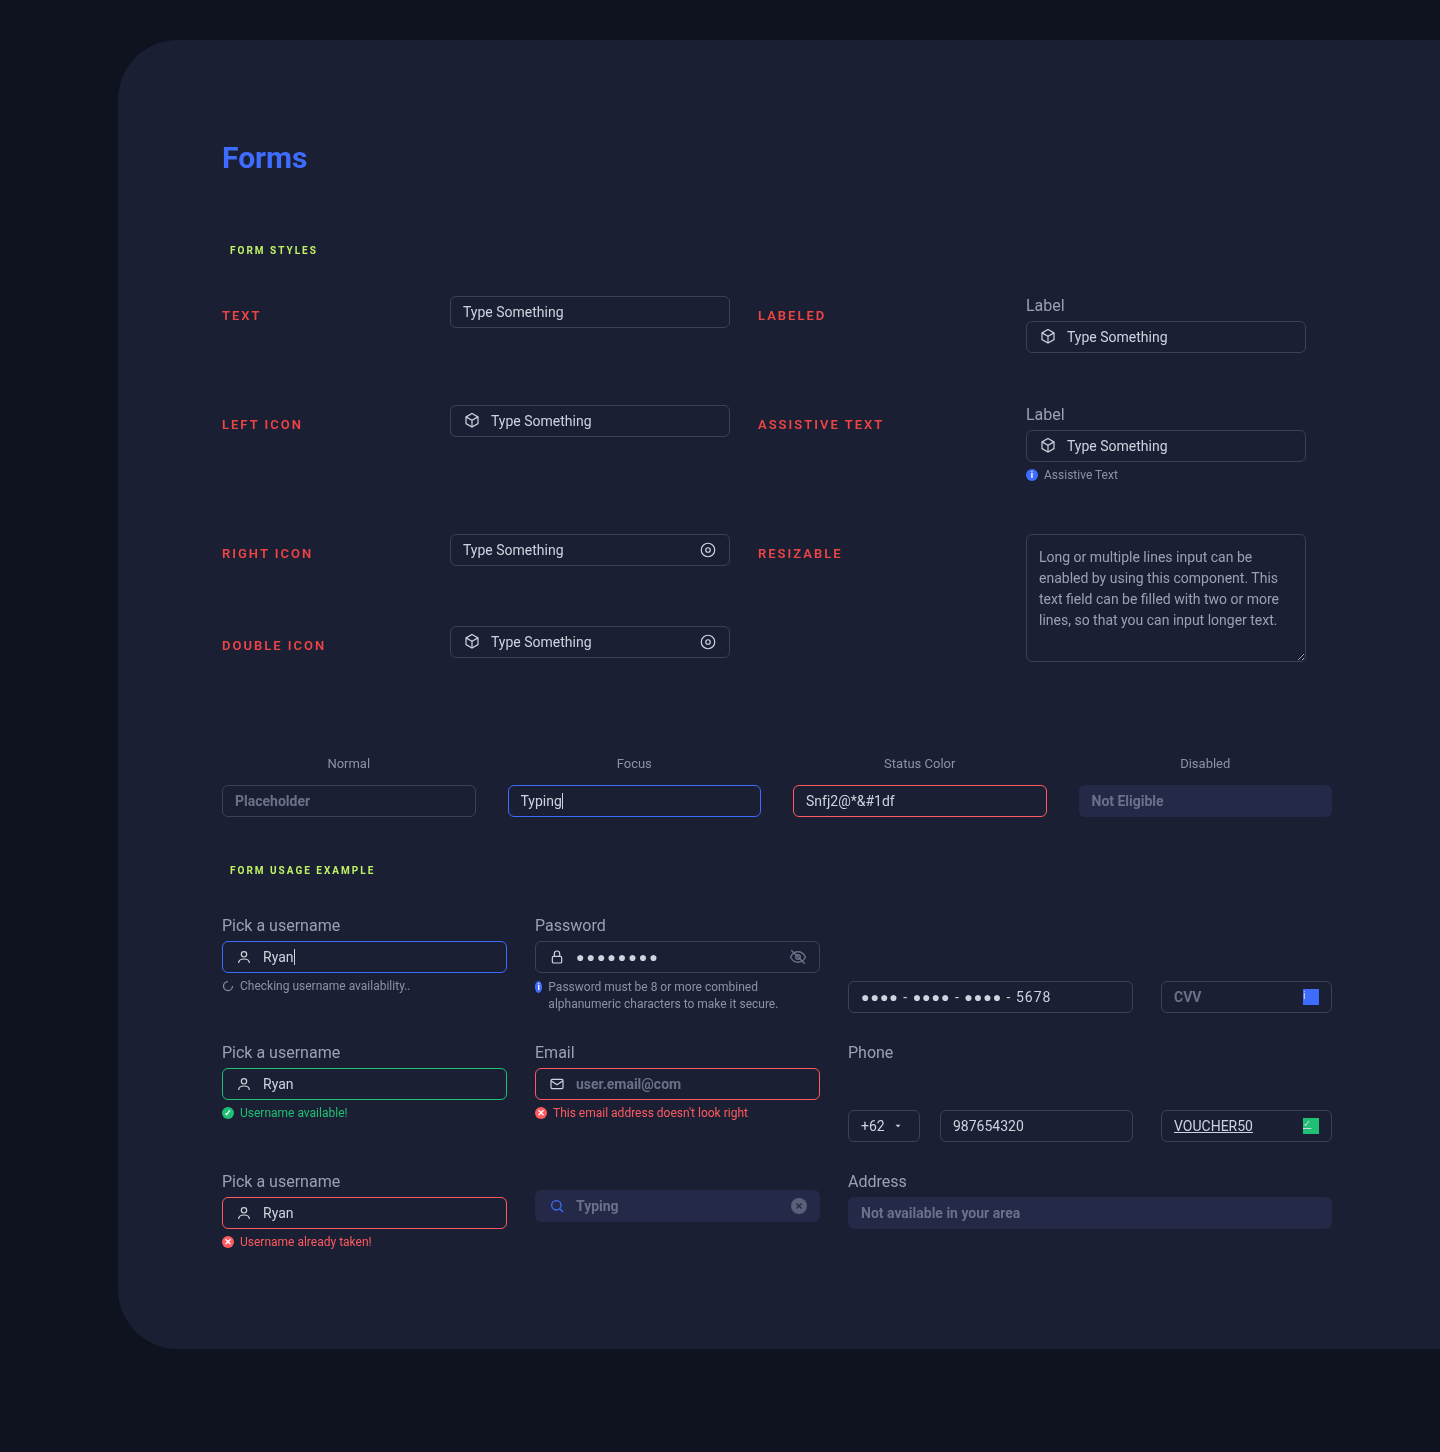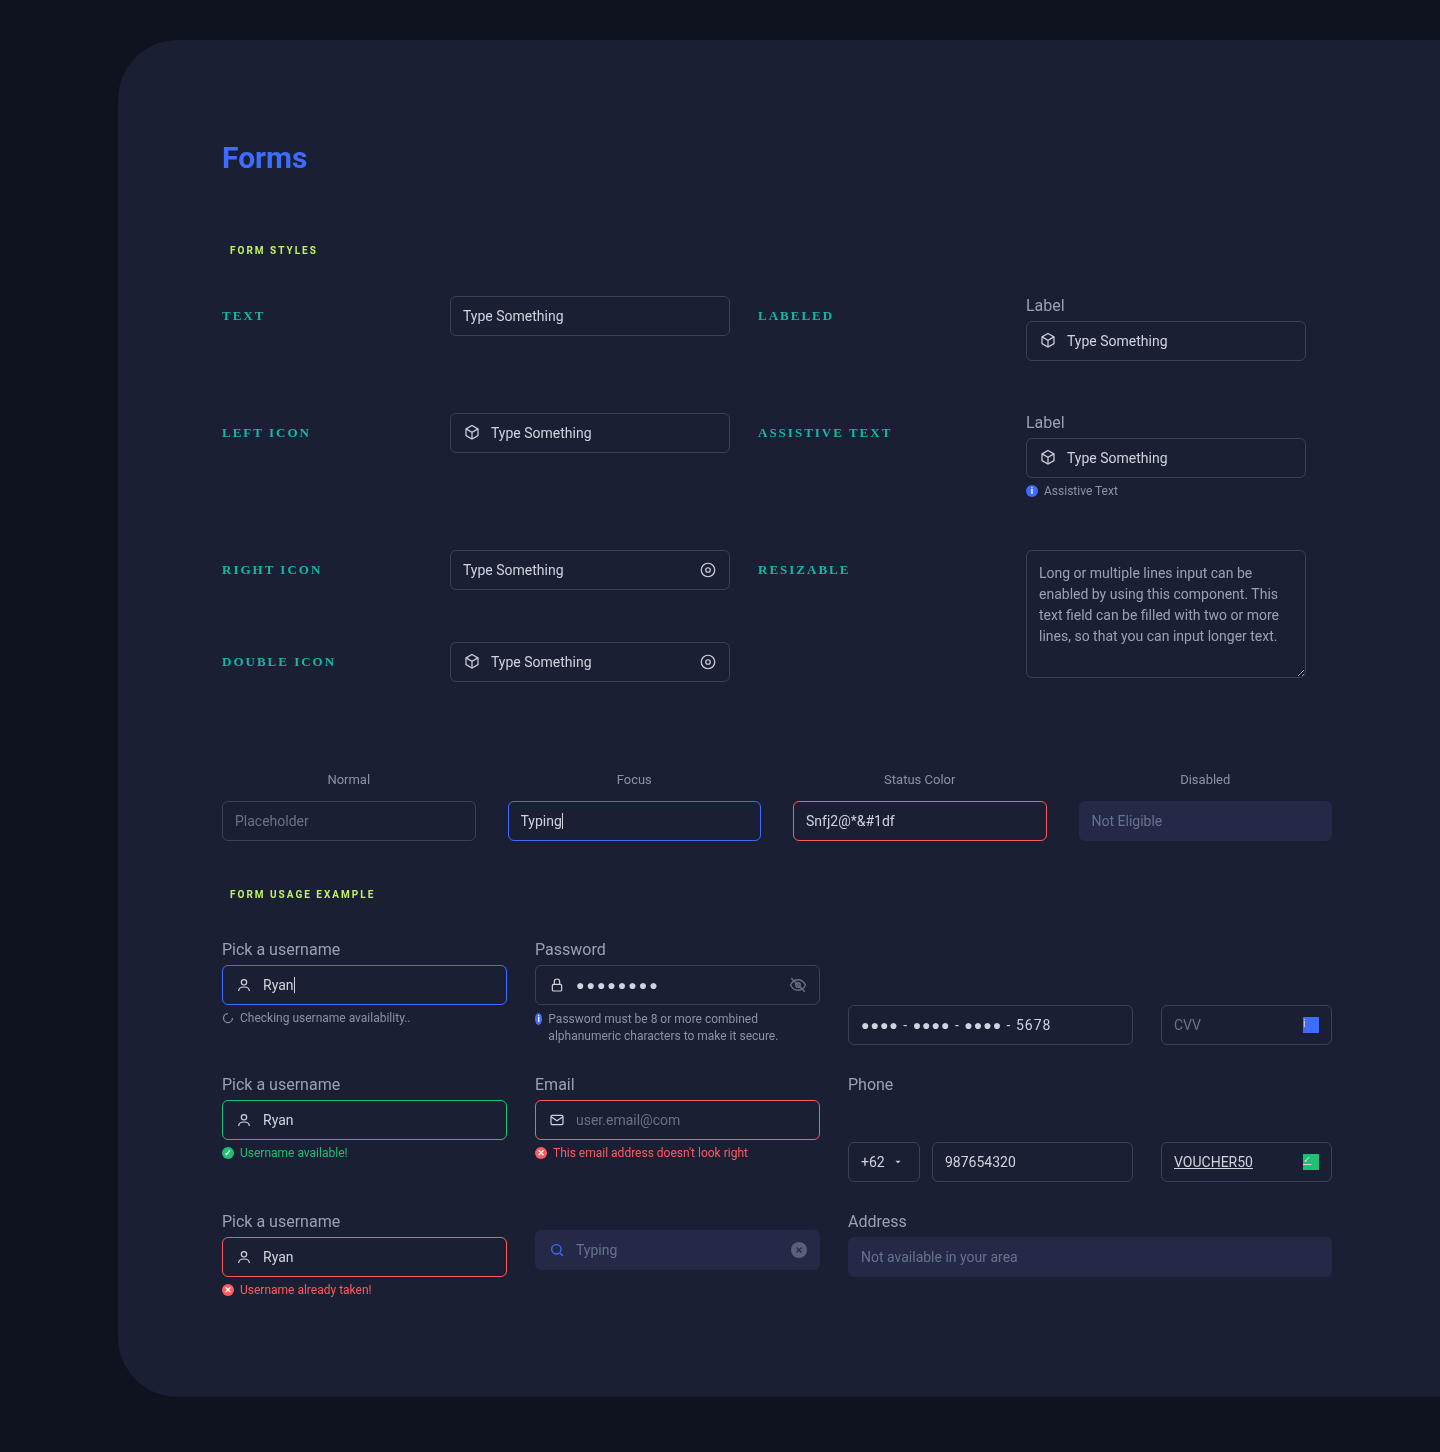--- a/index.html
+++ b/index.html
@@ -32,52 +32,51 @@
     margin-left: 8px;
   }
   .grid {
     display: grid;
     grid-template-columns: 200px 280px 240px 280px;
     gap: 52px 28px;
     align-items: start;
     margin-bottom: 90px;
   }
   .side-label {
-    color: #14b8a6;
+    color: #ef4444;
     font-size: 13px;
     font-weight: 600;
     letter-spacing: 2px;
     text-transform: uppercase;
     padding-top: 12px;
-    font-family: Liberation Serif, serif;
   }
   .field-label {
     color: #9aa1b4;
     font-size: 16px;
     margin-bottom: 6px;
     display: block;
   }
   .input-wrap {
     position: relative;
     display: flex;
     align-items: center;
     border: 1px solid #3b415a;
     border-radius: 6px;
     padding: 0 12px;
-    height: 40px;
+    height: 32px;
     background: transparent;
   }
   .input-wrap .txt {
     flex: 1;
     color: #cfd3de;
     font-size: 14px;
     white-space: nowrap;
     overflow: hidden;
   }
-  .input-wrap .txt.placeholder { color: #6b7189; }
+  .input-wrap .txt.placeholder { color: #6b7189; font-weight: bold; }
   .icon {
     width: 18px;
     height: 18px;
     display: inline-flex;
     align-items: center;
     justify-content: center;
     color: #cfd3de;
     flex-shrink: 0;
   }
   .icon-left { margin-right: 10px; }
@@ -138,21 +137,21 @@
   }
 
   
   .usage {
     display: grid;
     grid-template-columns: 1fr 1fr 1fr 0.6fr;
     gap: 30px 28px;
     max-width: 1110px;
   }
   .col-span2 { grid-column: span 2; }
-  .phone-row { display: flex; gap: 12px; margin-top: 48px; }
+  .phone-row { display: flex; gap: 20px; margin-top: 48px; }
   .phone-row .cc { width: 72px; }
   .phone-row .num { flex: 1; }
 
   .cursor {
     display: inline-block;
     width: 1px;
     height: 16px;
     background: #cfd3de;
     vertical-align: middle;
   }

